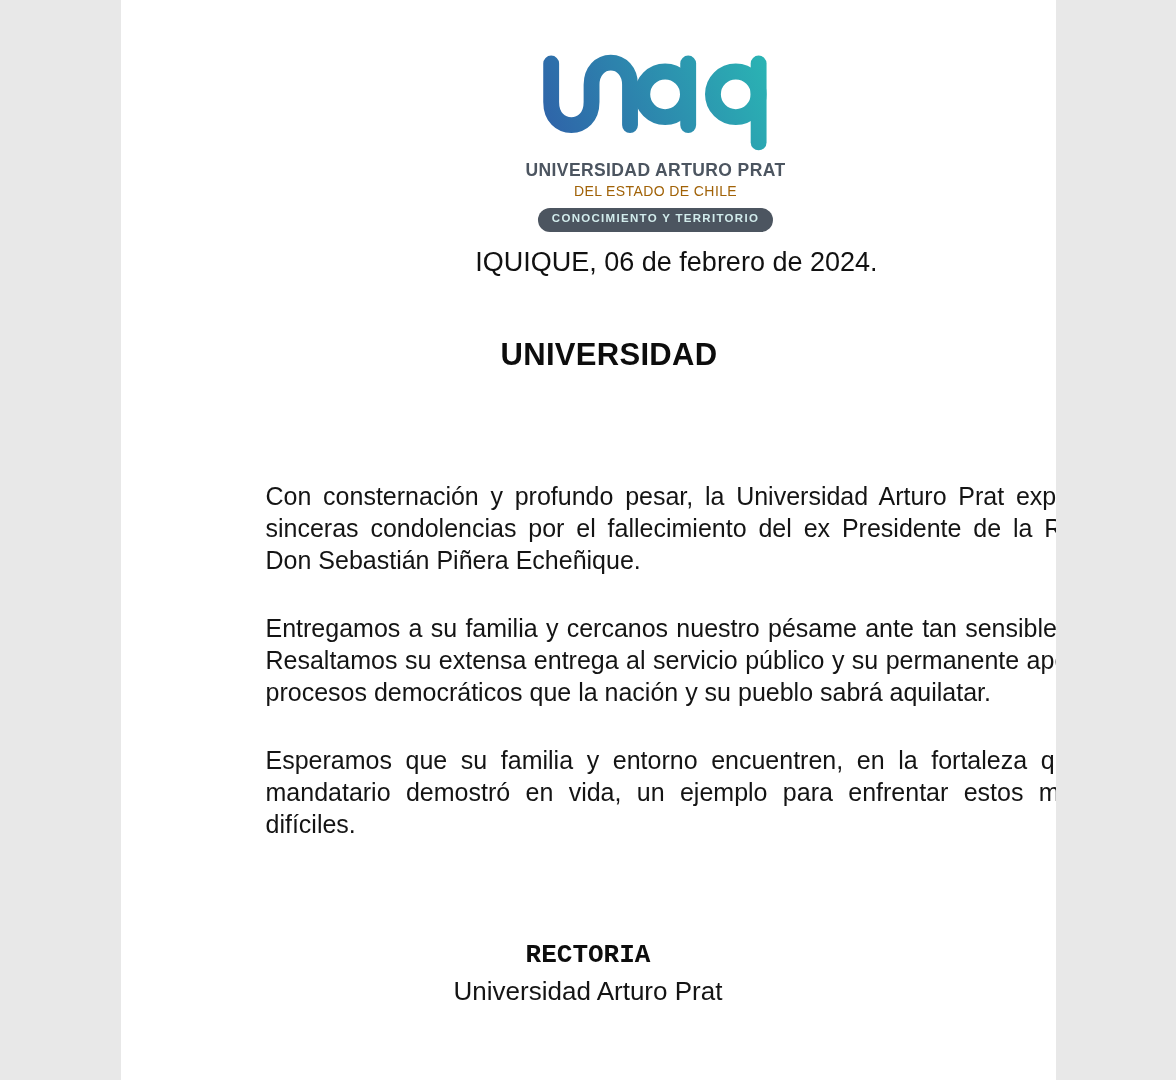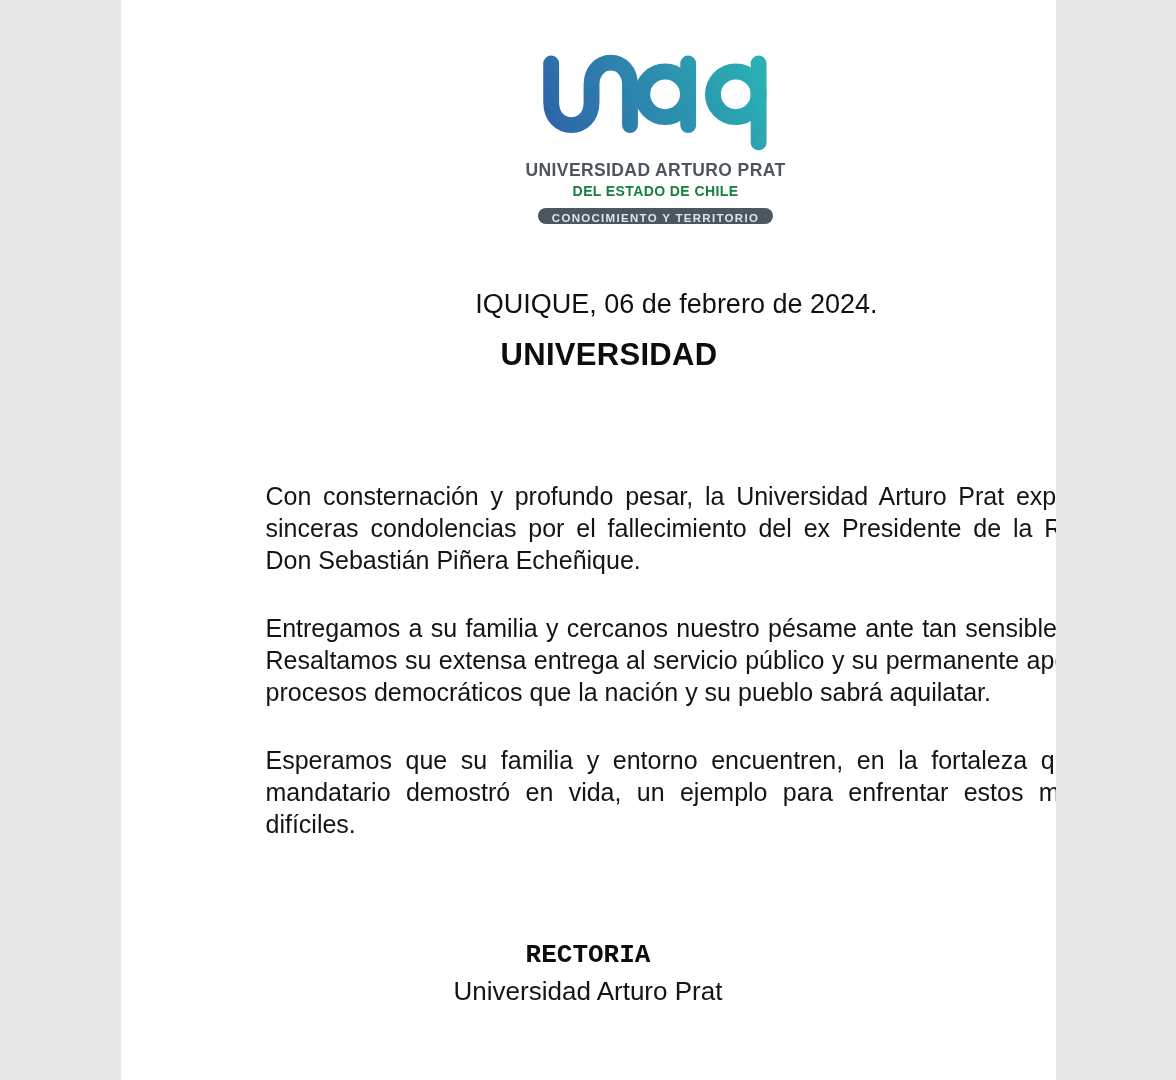--- a/index.html
+++ b/index.html
@@ -31,46 +31,45 @@
     margin: 0 auto 8px;
   }
   .uni-name {
     font-size: 17.5px;
     font-weight: 700;
     letter-spacing: 0.4px;
     color: #4c5560;
   }
   .uni-sub {
     font-size: 14px;
-    font-weight: 700;
+    font-weight: 400;
     letter-spacing: 0.4px;
-    color: #15803d;
+    color: #a16207;
     margin-top: 2px;
   }
   .badge {
     display: inline-block;
     margin-top: 9px;
     background: #4c5560;
     color: #d2ecec;
     font-size: 11.5px;
     font-weight: 700;
     letter-spacing: 1.3px;
-    padding: 4px 14px 0;
+    padding: 4px 14px 8px;
     border-radius: 13px;
   }
 
   
   .date-line {
     position: absolute;
     top: 247px;
     right: 178px;
     font-size: 27px;
     color: #111111;
     white-space: nowrap;
-    margin-top: 42px;
   }
   .doc-title {
     position: absolute;
     top: 337px;
     left: 0;
     width: 100%;
     text-align: center;
     text-indent: 42px;
     font-size: 31px;
     font-weight: 700;

